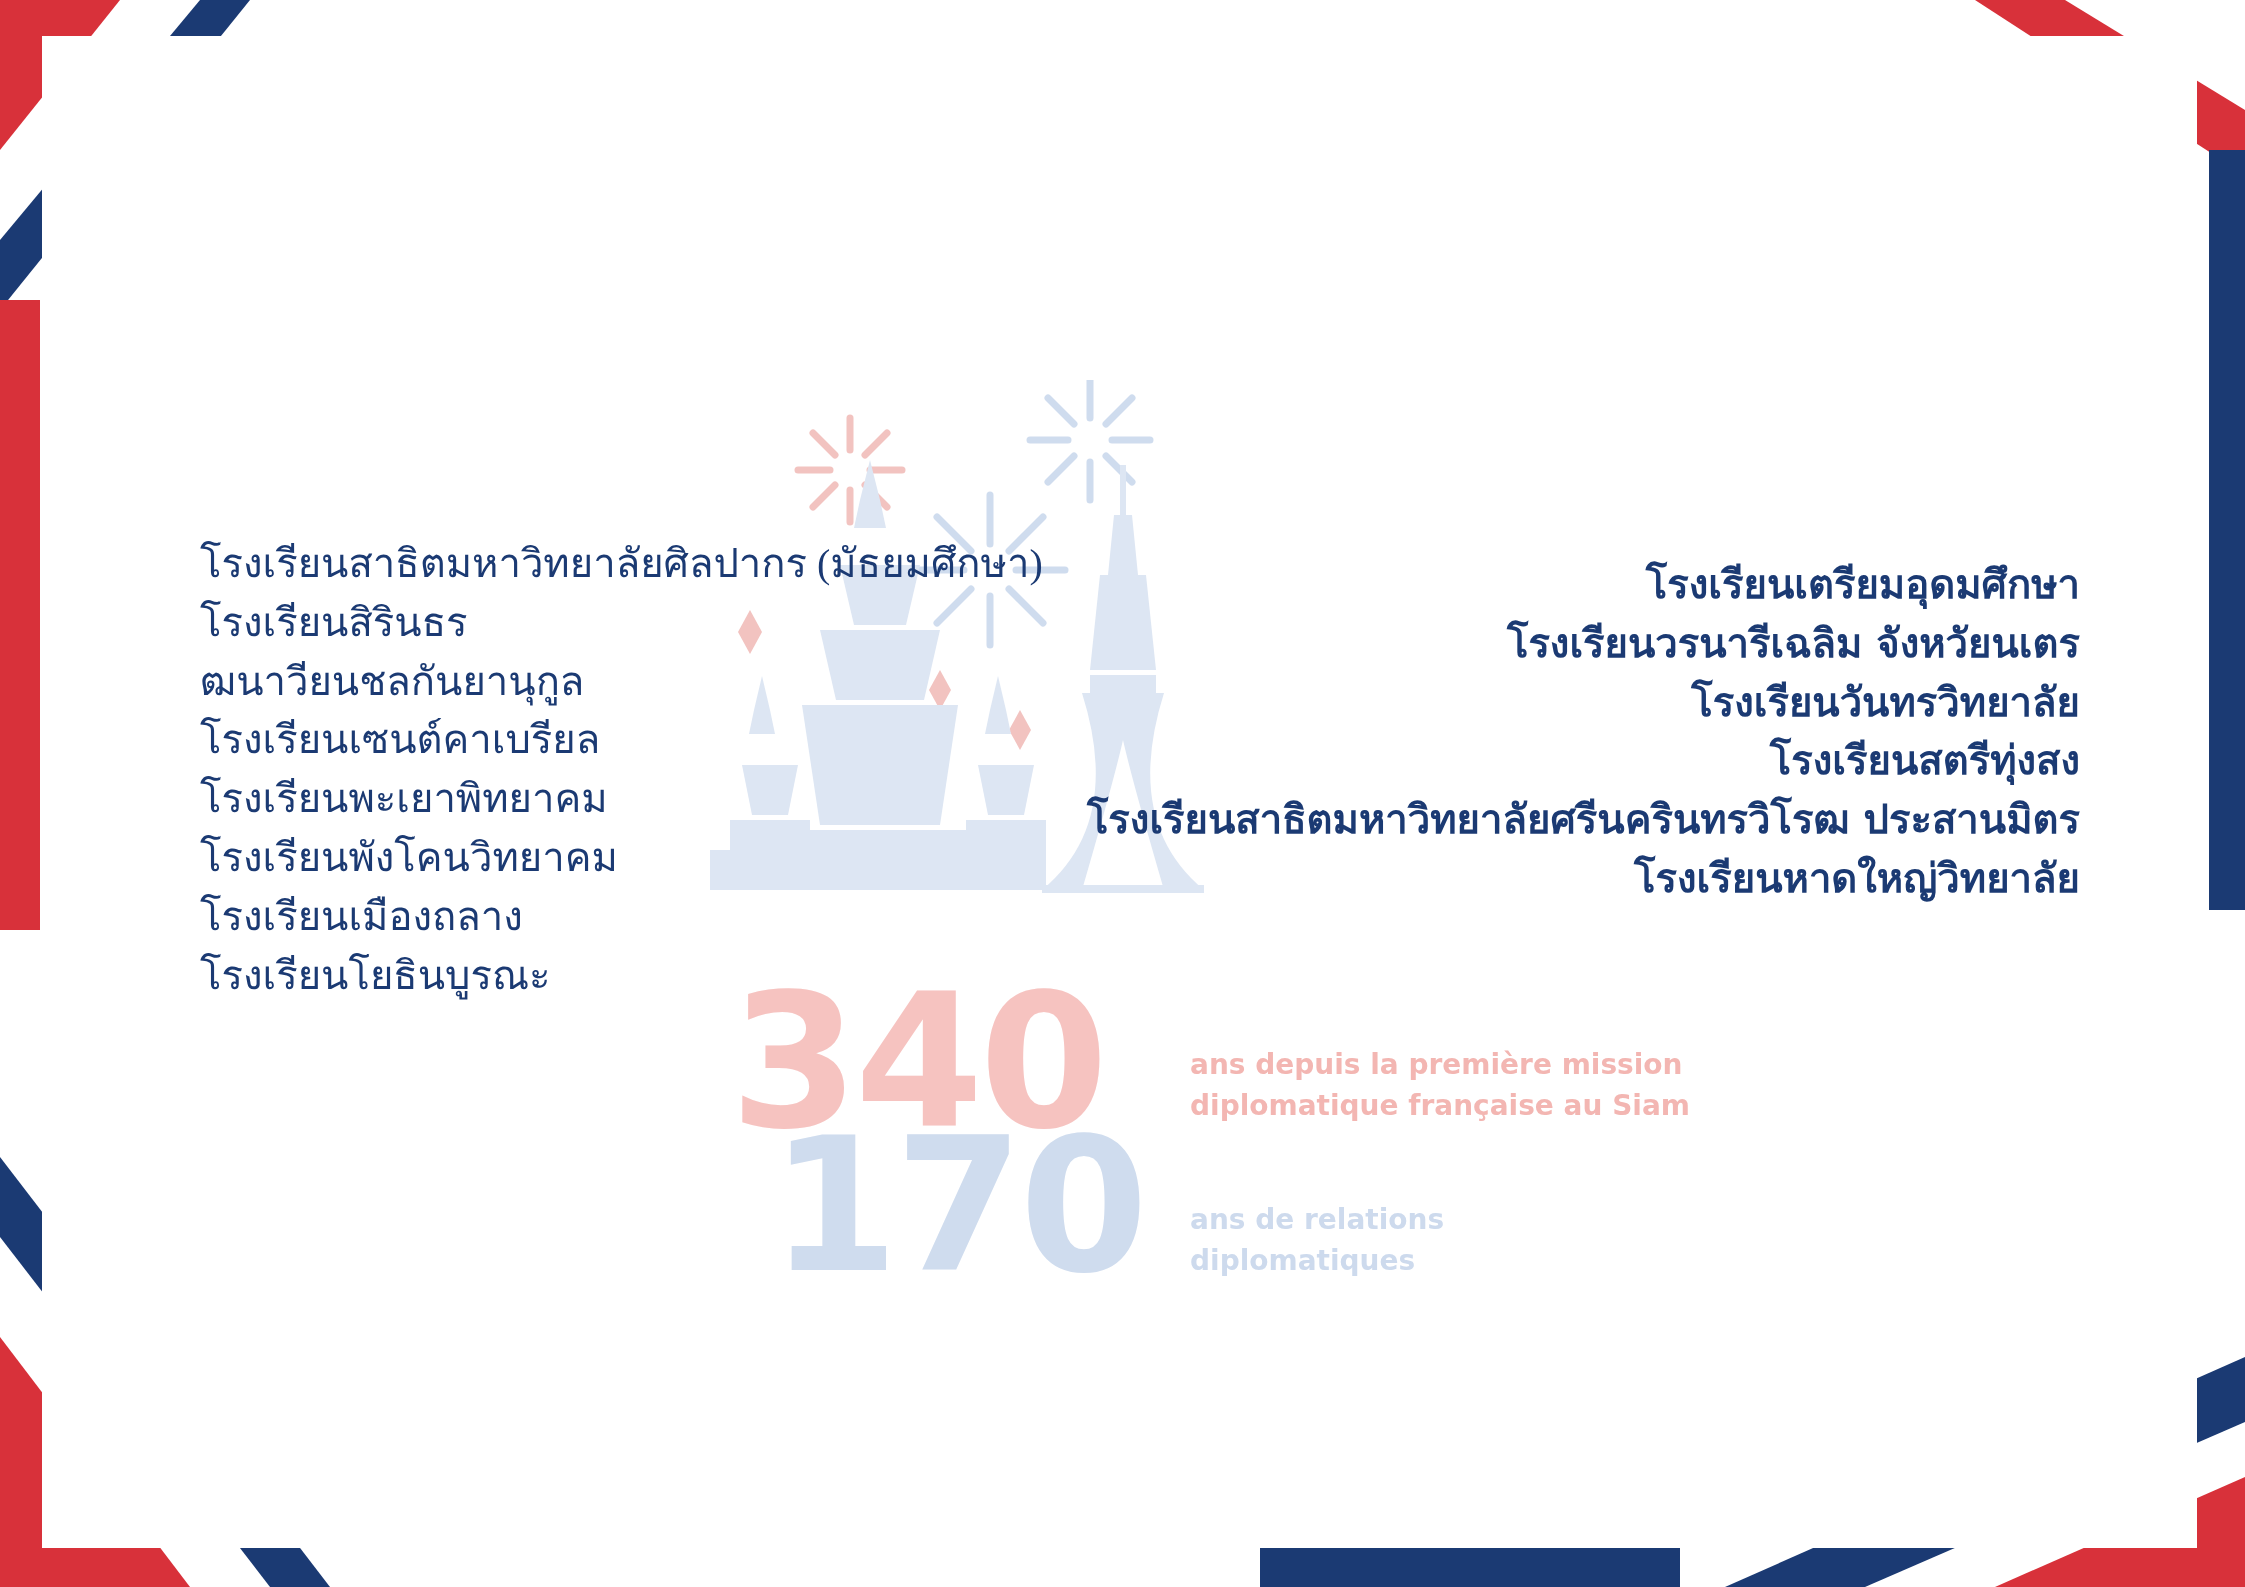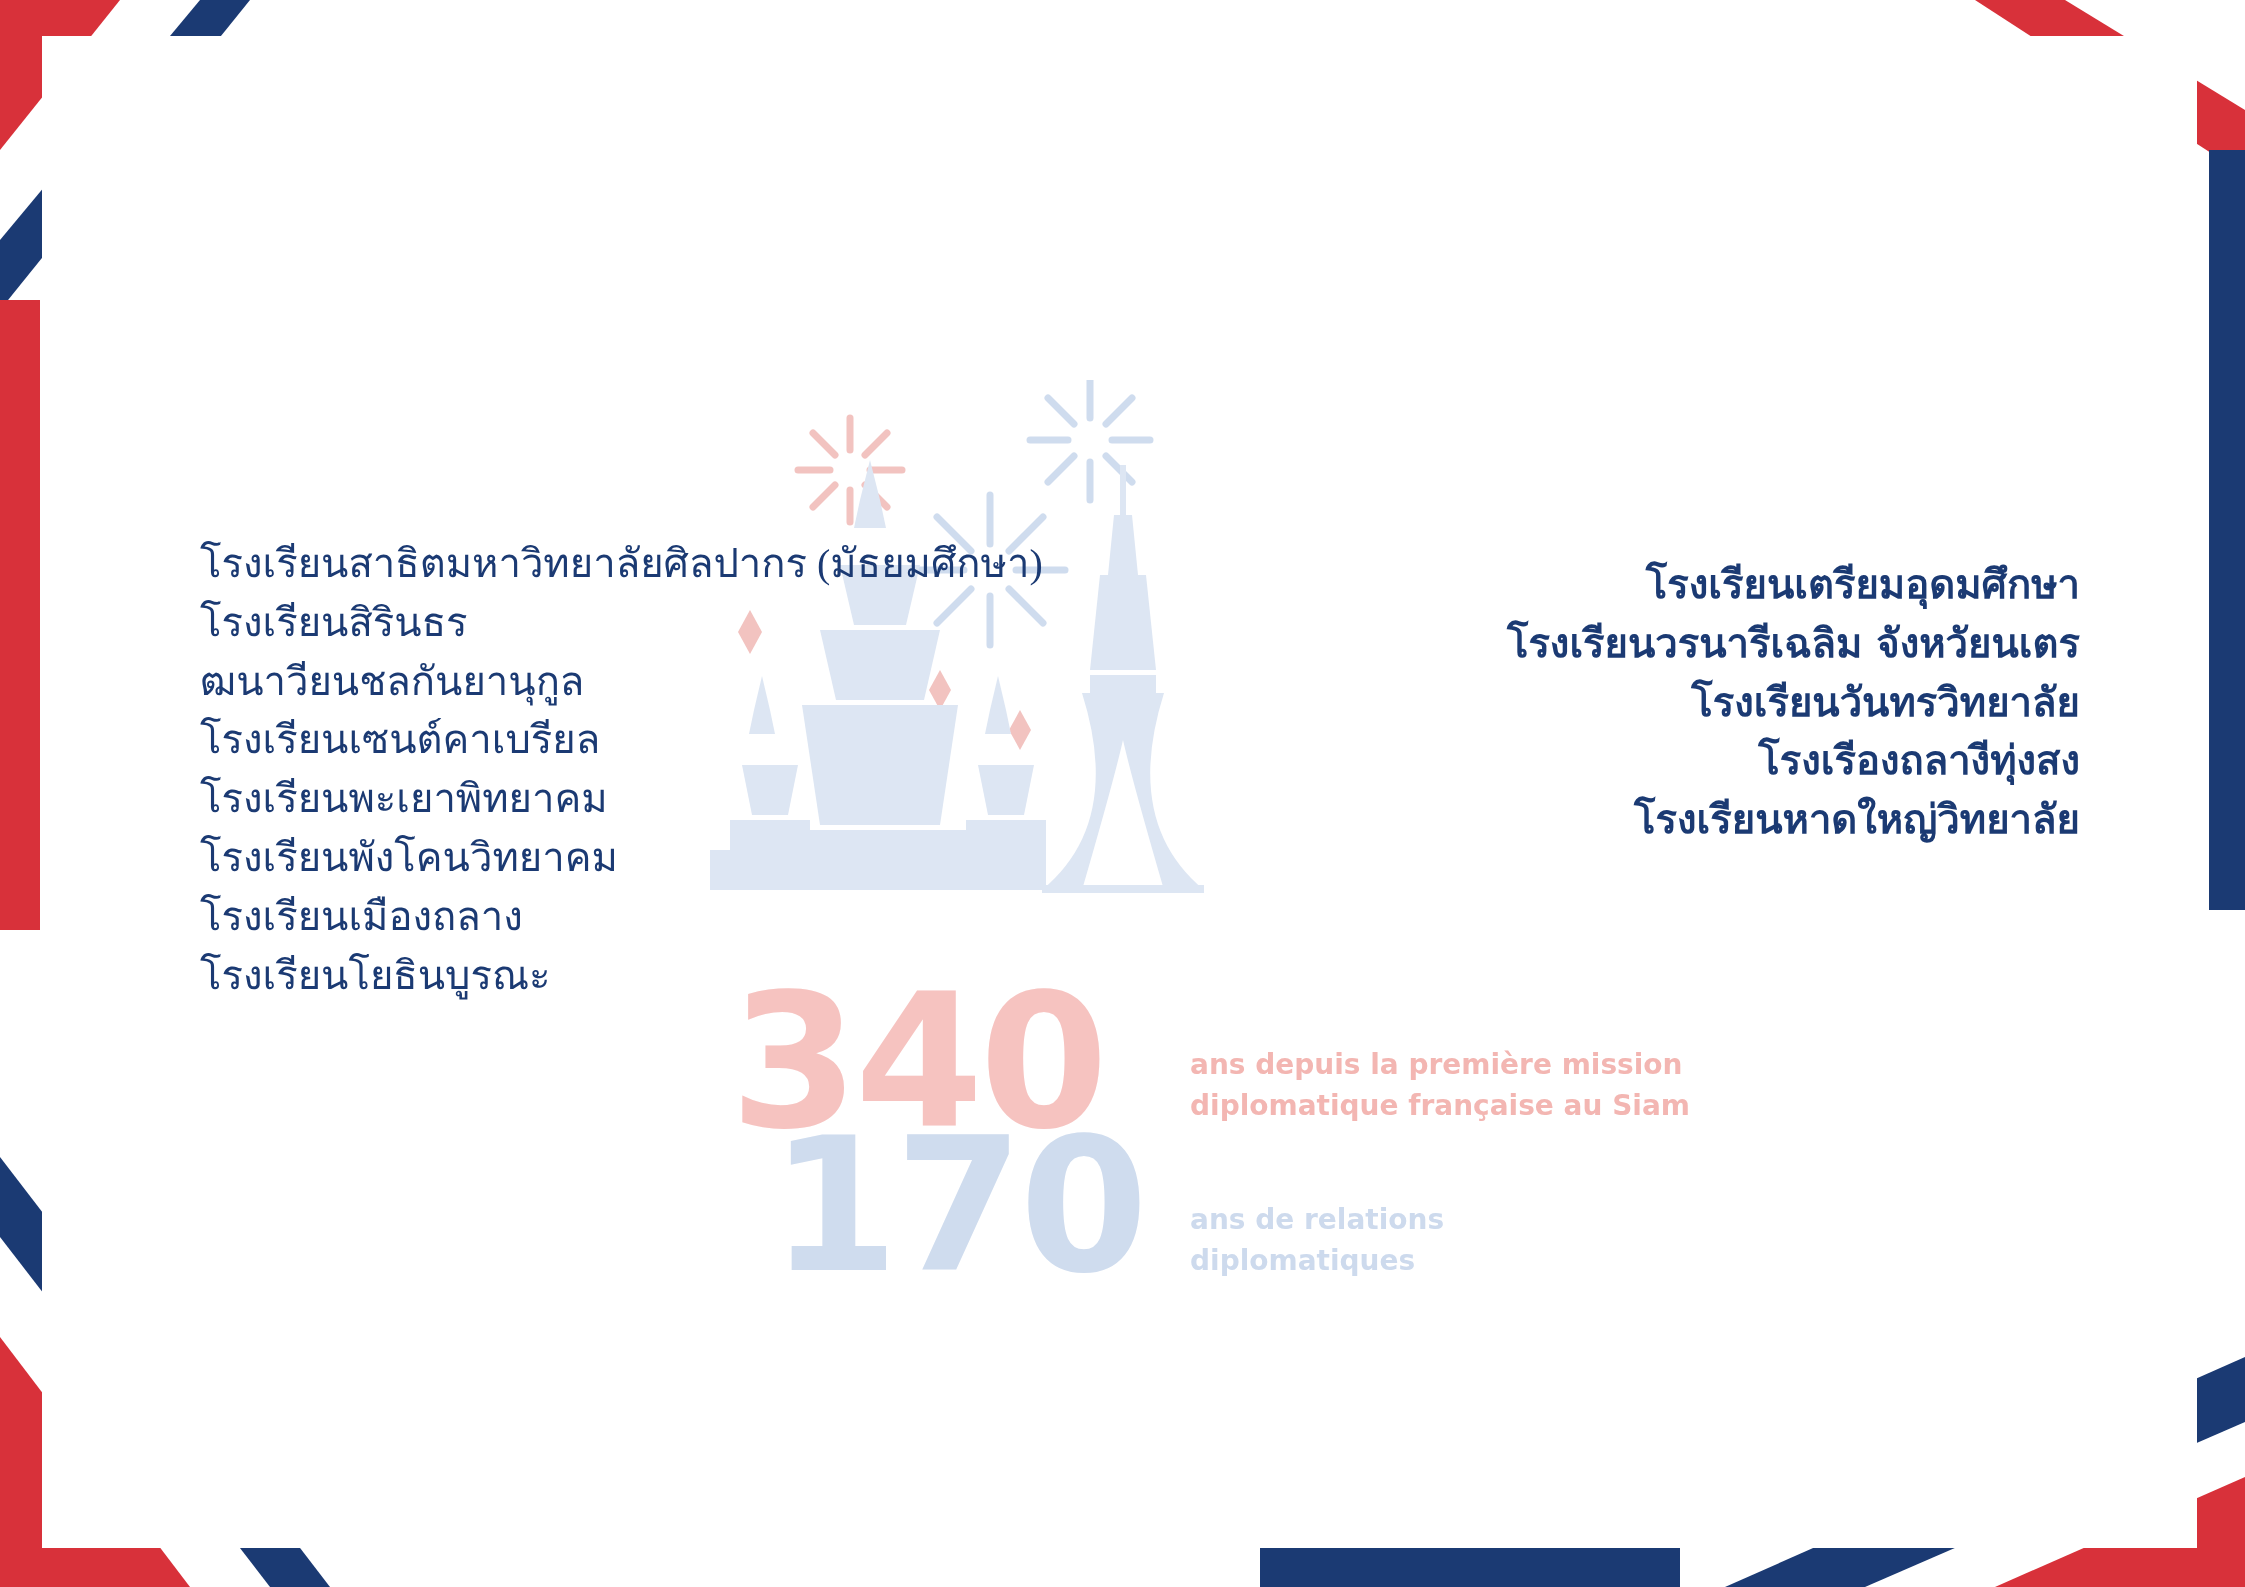--- a/index.html
+++ b/index.html
@@ -308,15 +308,16 @@
   <div>โรงเรียนพะเยาพิทยาคม</div>
   <div>โรงเรียนพังโคนวิทยาคม</div>
   <div>โรงเรียนเมืองถลาง</div>
   <div>โรงเรียนโยธินบูรณะ</div>
 </div>
 
 <div class="list-right">
   <div>โรงเรียนเตรียมอุดมศึกษา</div>
   <div>โรงเรียนวรนารีเฉลิม จังหวัยนเตร</div>
   <div>โรงเรียนวันทรวิทยาลัย</div>
-  <div>โรงเรีองถลางีทุ่งสง</div>
+  <div>โรงเรียนสตรีทุ่งสง</div>
+  <div>โรงเรียนสาธิตมหาวิทยาลัยศรีนครินทรวิโรฒ ประสานมิตร</div>
   <div>โรงเรียนหาดใหญ่วิทยาลัย</div>
 </div>
 
 </body></html>

